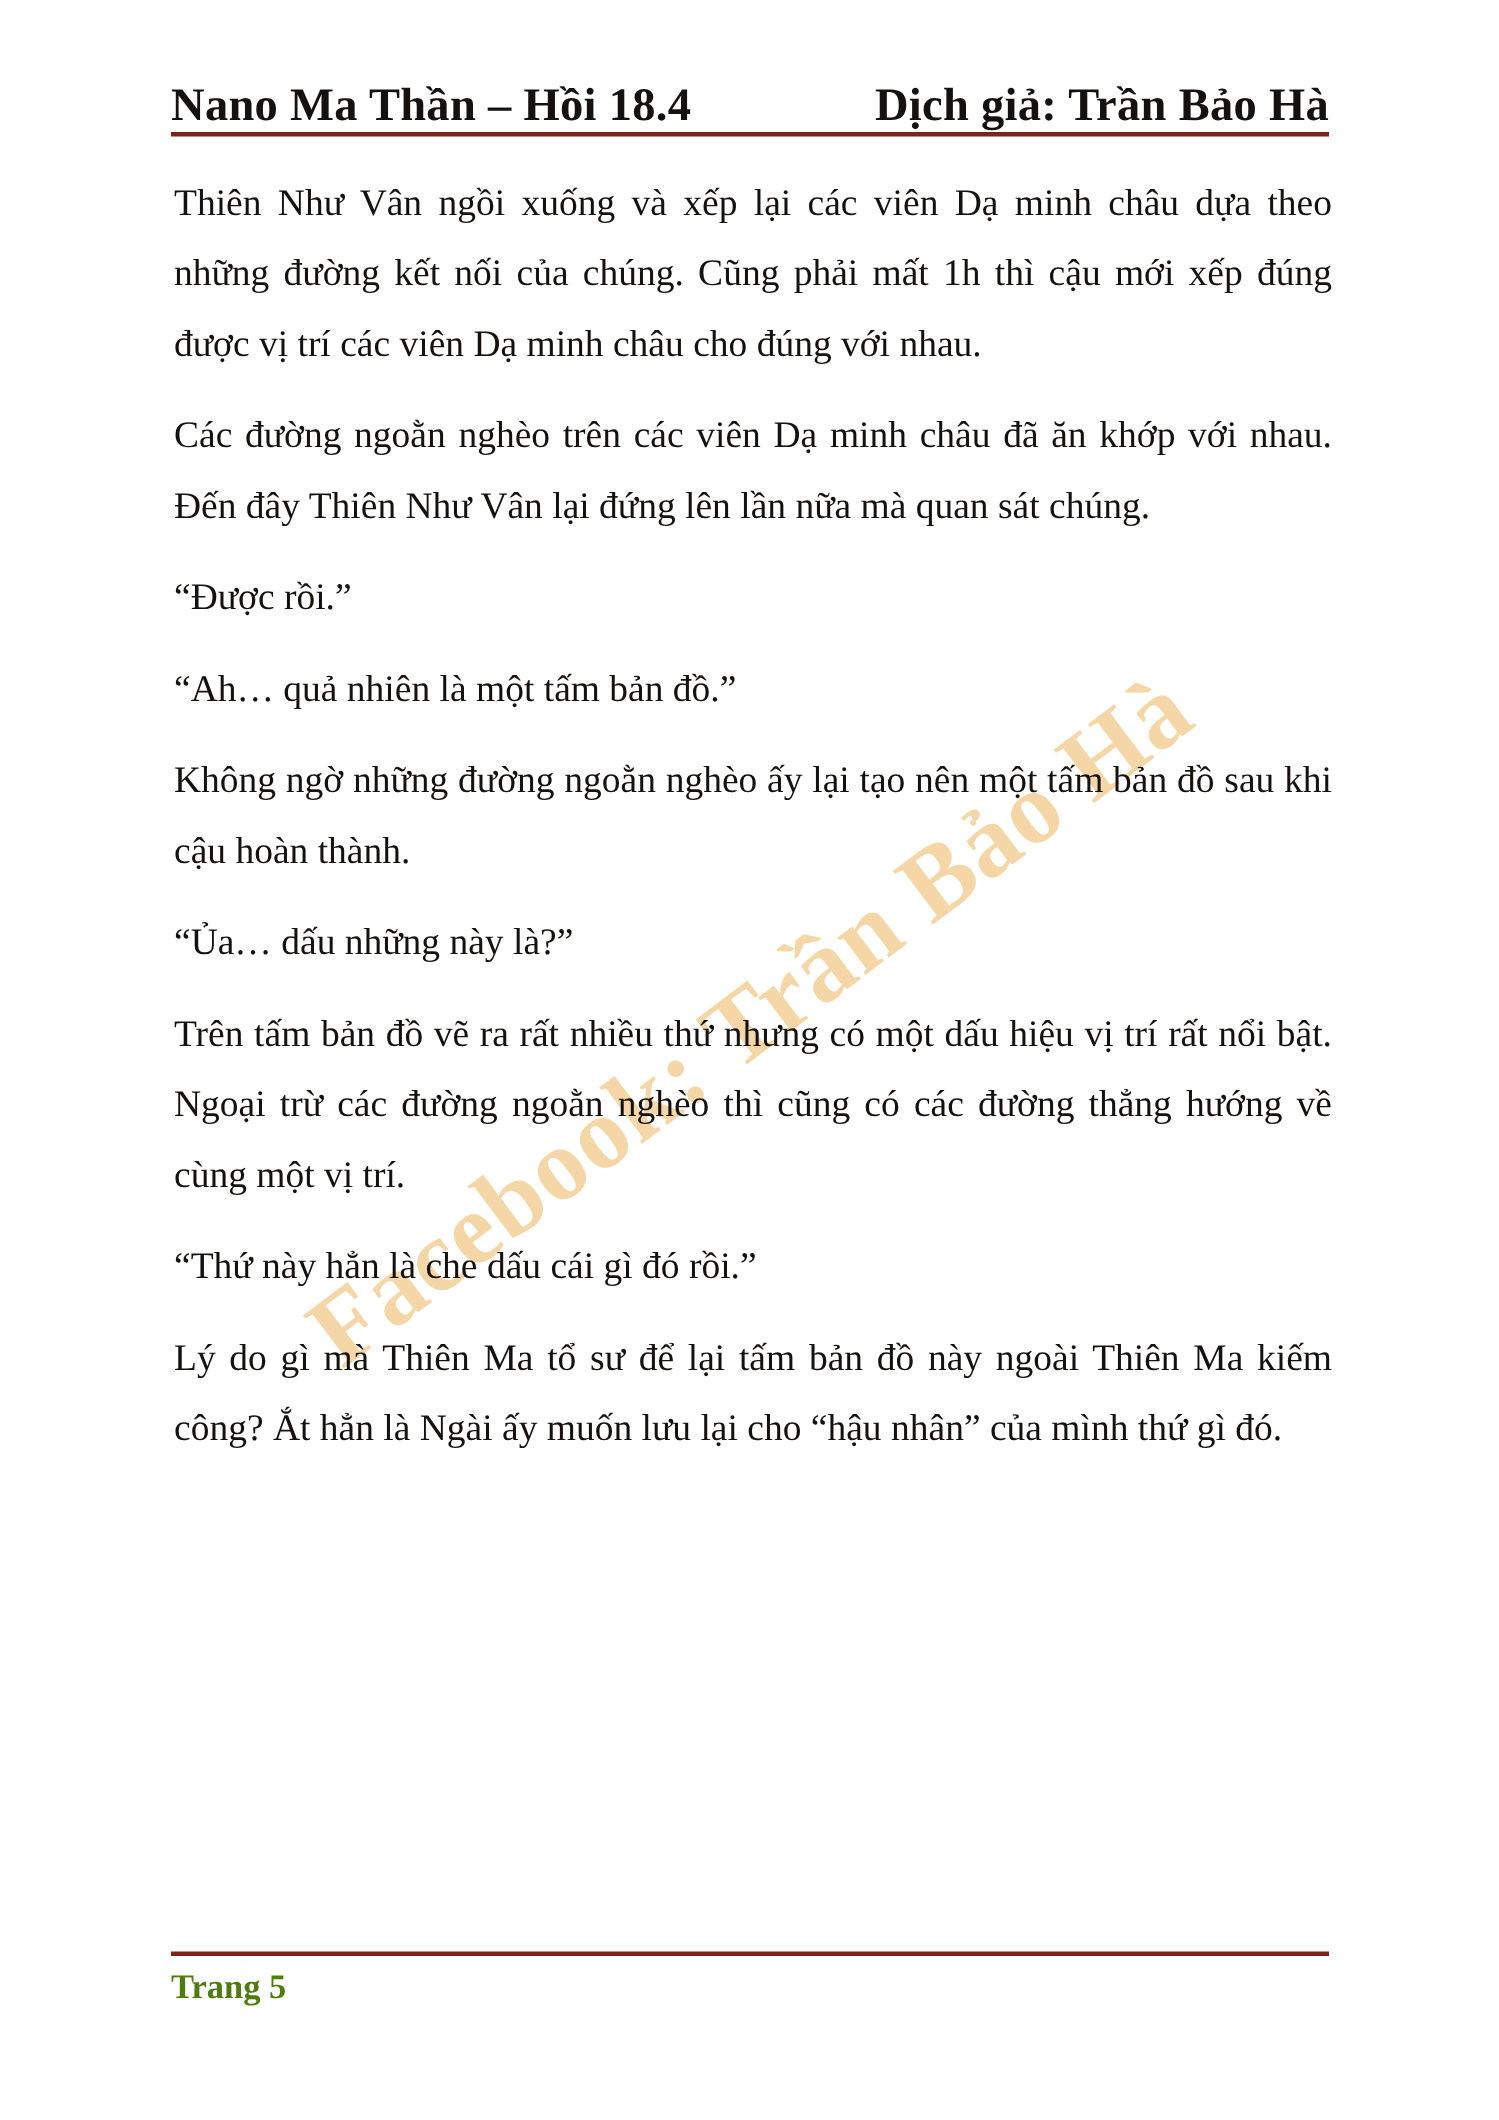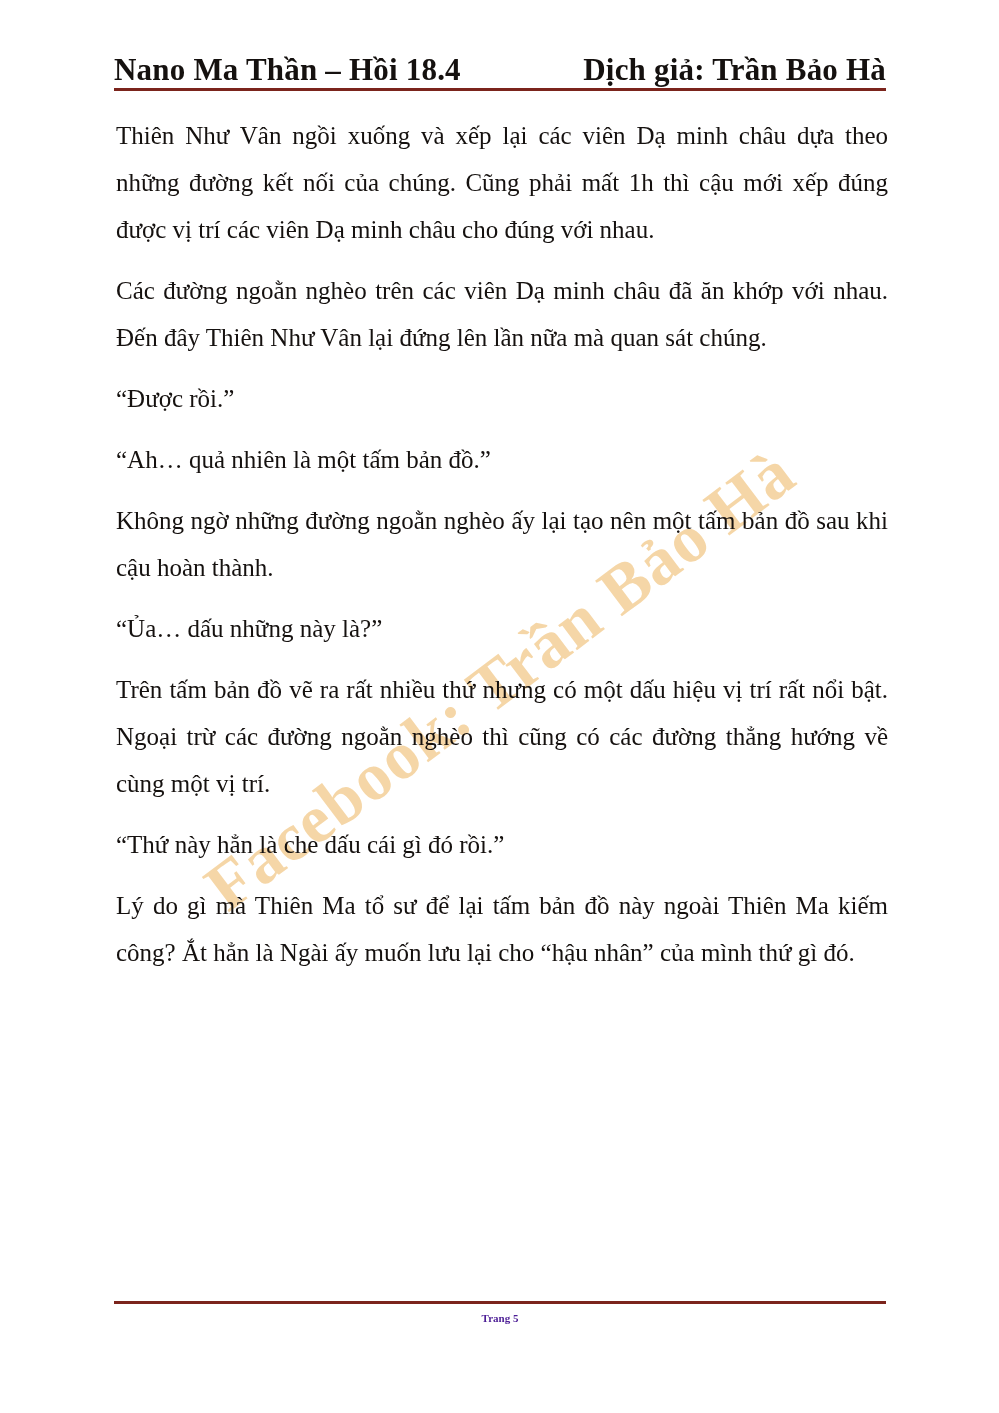--- a/index.html
+++ b/index.html
@@ -52,24 +52,24 @@
     top: 1301px;
     width: 772px;
     height: 3px;
     background: #7b241c;
   }
   .footer {
     position: absolute;
     left: 114px;
     top: 1312px;
     width: 772px;
-    text-align: center;
-    font-size: 11px;
+    text-align: left;
+    font-size: 23px;
     font-weight: bold;
-    color: #4c1d95;
+    color: #4d7c0f;
   }
 
   
   .watermark {
     position: absolute;
     left: 50%;
     top: 680px;
     transform: translate(-50%, -50%) rotate(-37deg);
     transform-origin: center center;
     font-family: "Liberation Serif", serif;

